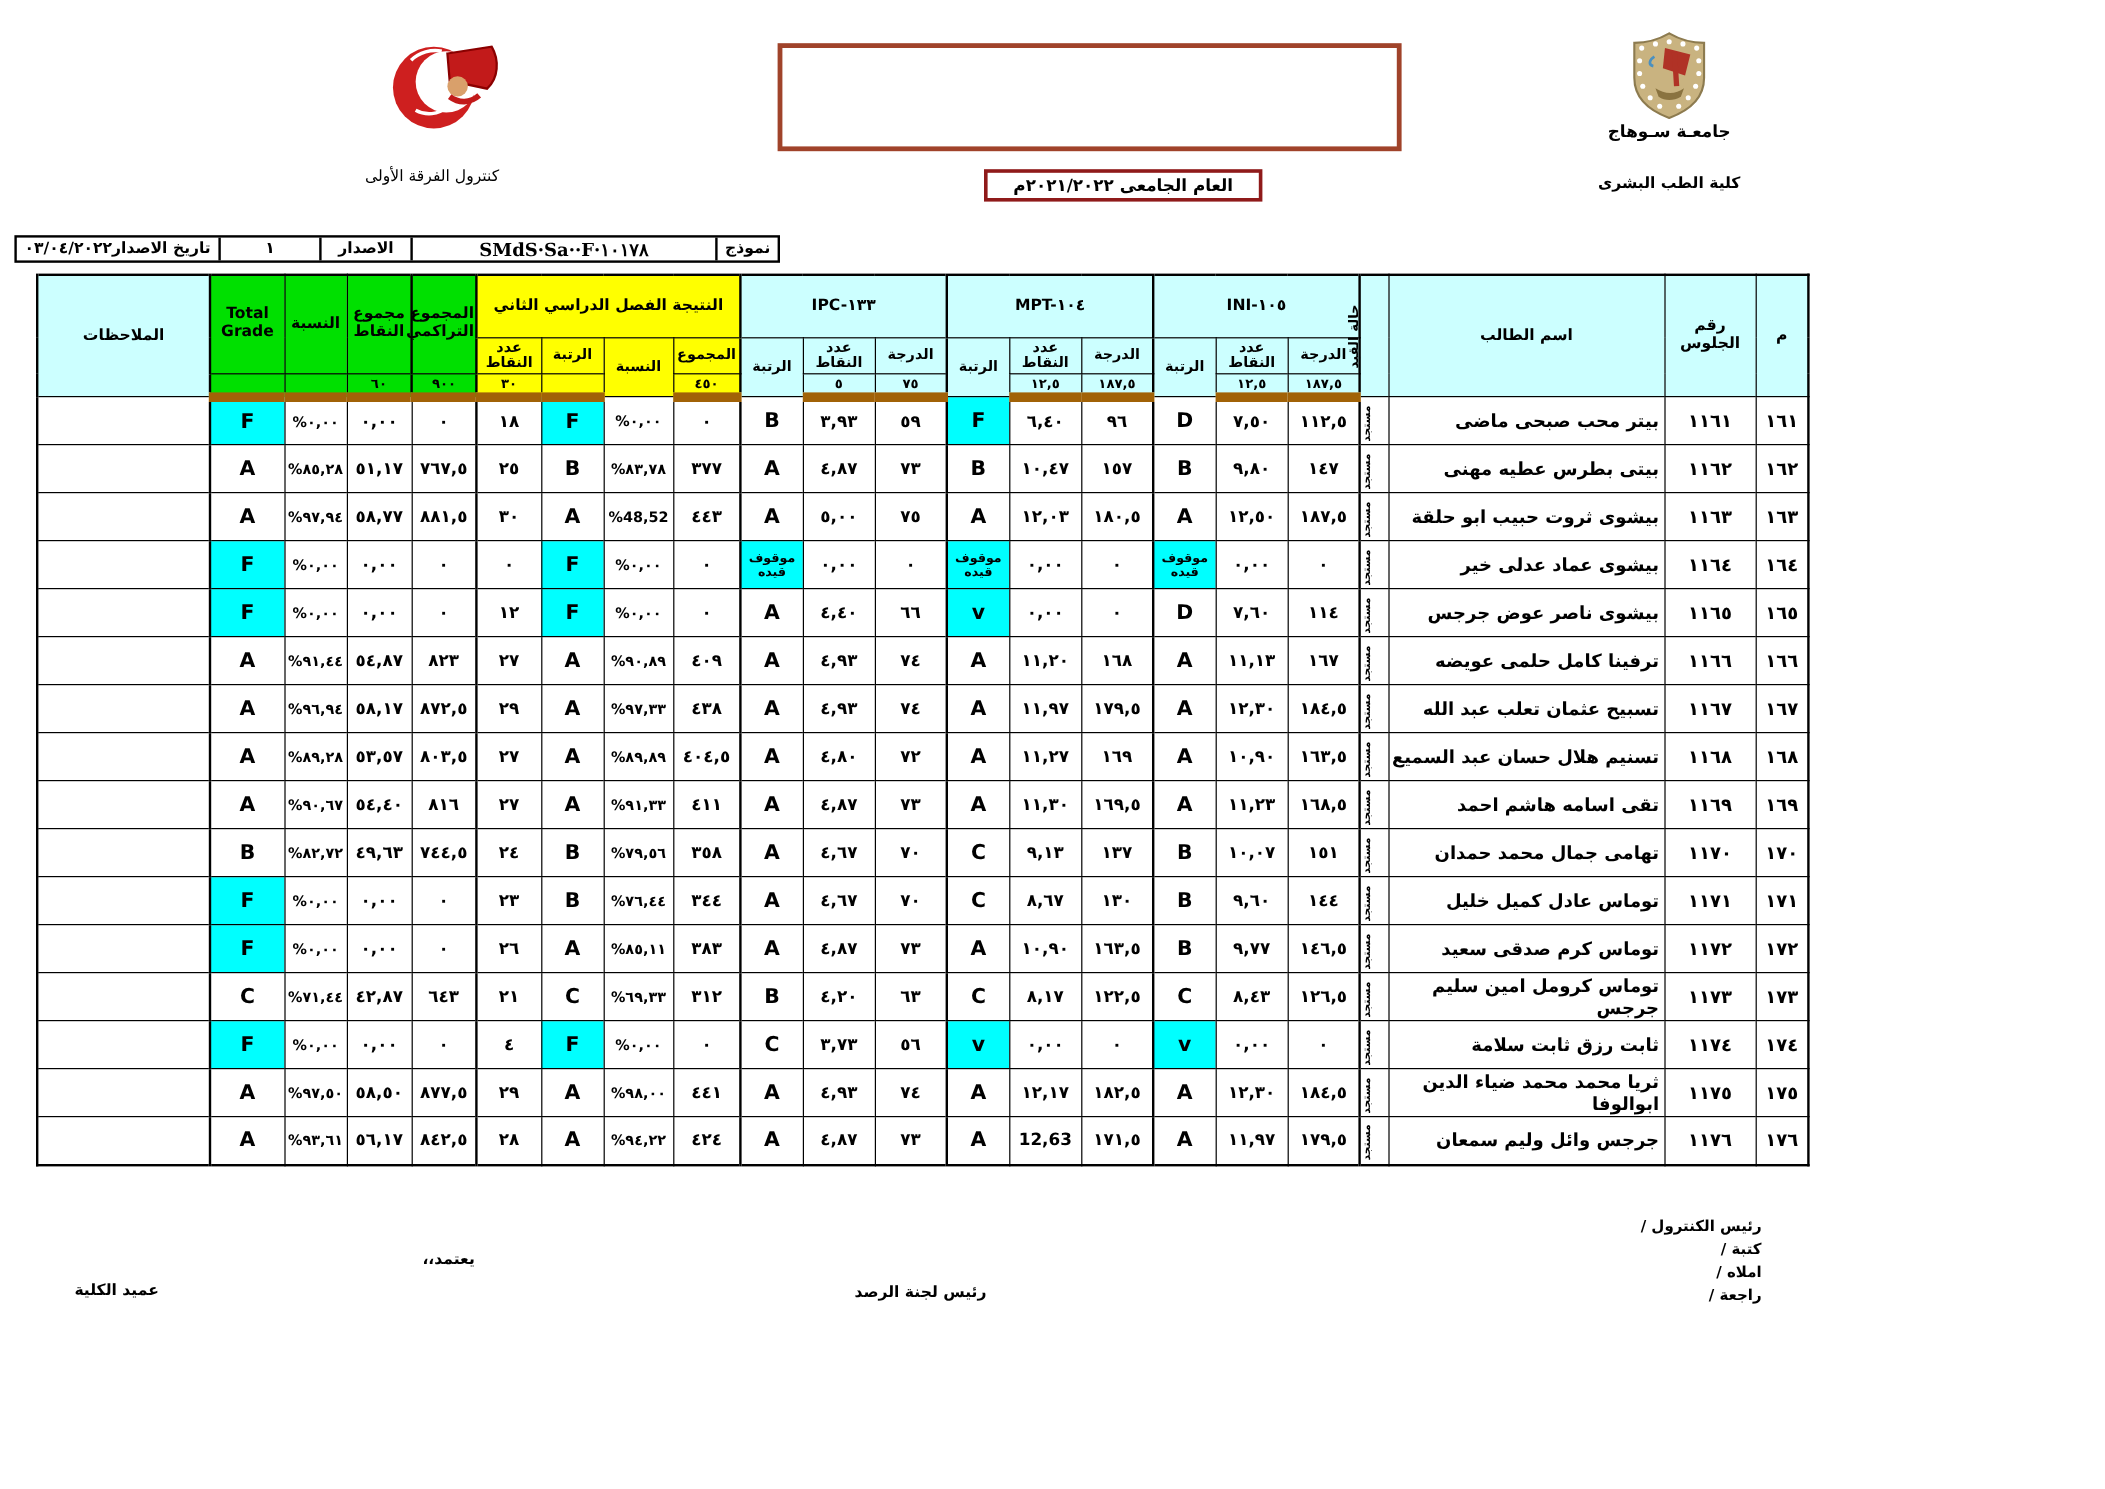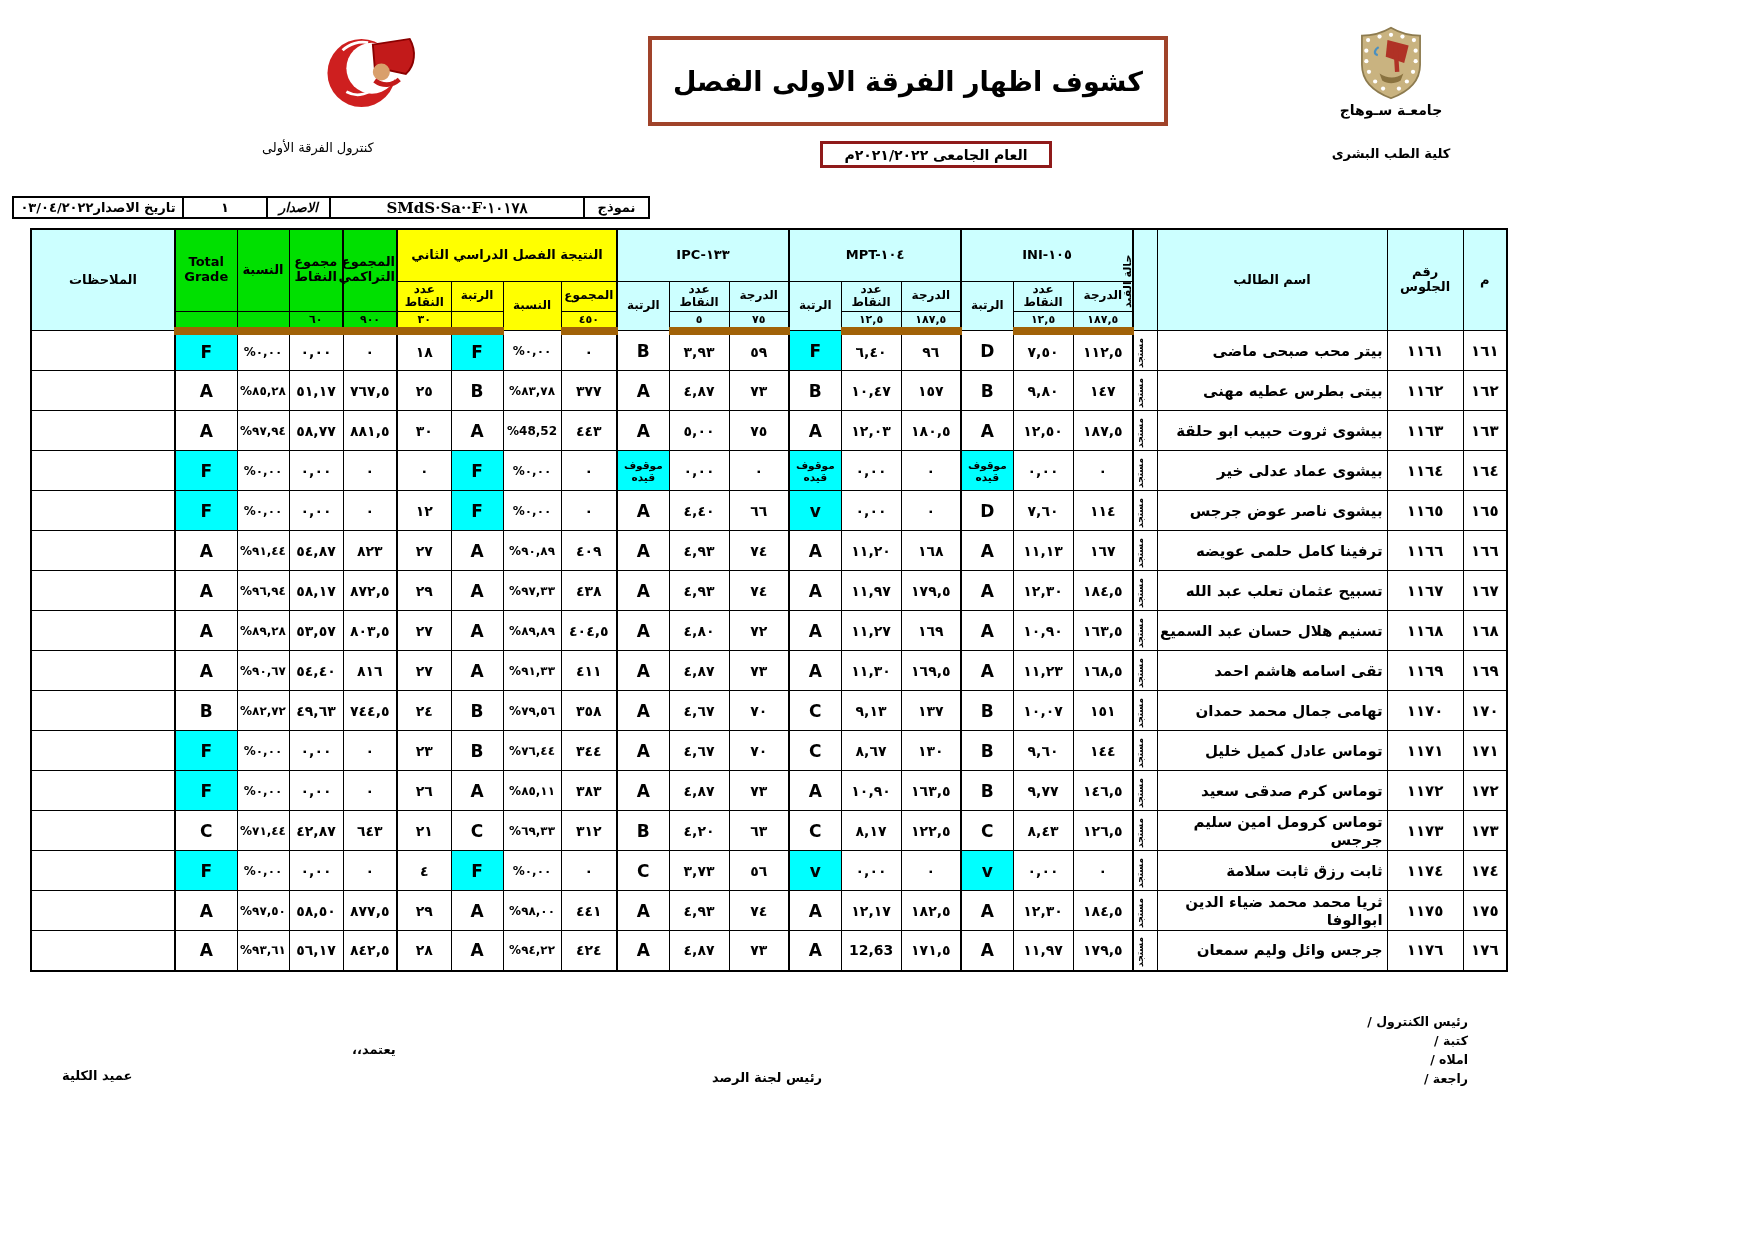--- a/index.html
+++ b/index.html
@@ -17,31 +17,31 @@
     justify-content:center;gap:4px;font-weight:bold;font-size:27px;direction:rtl;background:#fff;}
   .year-box{position:absolute;left:820px;top:141px;width:232px;height:27px;
     border:3px solid var(--year-border);display:flex;align-items:center;justify-content:center;
     font-weight:bold;font-size:14px;direction:rtl;}
   .uni-logo{position:absolute;left:1352px;top:26px;width:78px;height:74px;}
   .uni-name{position:absolute;left:1316px;top:102px;width:150px;text-align:center;
     font-weight:bold;font-size:14px;direction:rtl;}
   .fac-name{position:absolute;left:1316px;top:146px;width:150px;text-align:center;
     font-weight:bold;font-size:13px;direction:rtl;}
   .med-logo{position:absolute;left:318px;top:26px;width:104px;height:92px;}
-  .control-name{position:absolute;left:262px;top:140px;width:170px;text-align:left;
+  .control-name{position:absolute;left:246px;top:140px;width:170px;text-align:right;
     font-size:13px;direction:rtl;}
 
   
   .form-bar{position:absolute;left:12px;top:196px;width:638px;height:23px;display:flex;
     direction:ltr;border:2px solid #000;background:#fff;font-weight:bold;font-size:13px;}
   .form-bar .cell{display:flex;align-items:center;justify-content:center;height:100%;}
   .form-bar .cell + .cell{border-left:2px solid #000;}
   .fb-date{width:168px;justify-content:space-between;padding:0 4px;direction:rtl;}
   .fb-ival{width:84px;}
-  .fb-ilab{width:63px;font-style:italic;}
+  .fb-ilab{width:76px;}
   .fb-code{width:254px;font-family:"DejaVu Serif","Liberation Serif",serif;font-size:15px;direction:ltr;}
   .fb-model{flex:1;}
 
   
   .main-table{position:absolute;left:30px;top:228px;width:1476px;border-collapse:collapse;
     table-layout:fixed;direction:rtl;background:#fff;border:2px solid #000;}
   .main-table th,.main-table td{border:1px solid #000;text-align:center;vertical-align:middle;
     font-weight:bold;padding:1px;}
   .bg-c{background:var(--cyan);}
   .bg-y{background:var(--yellow);}
@@ -113,21 +113,20 @@
     <circle cx="57" cy="39" r="27" fill="#FFFFFF"></circle>
     <path d="M58 14 L97 8 C104 20 103 36 93 45 L60 38 Z" fill="#C21A1A" stroke="#8B0000" stroke-width="2"></path>
     <circle cx="67" cy="43" r="9" fill="#D9A06B"></circle>
     <path d="M60 52 c8 6 18 6 26 -1" stroke="#C21A1A" stroke-width="5" fill="none"></path>
     <path d="M26 20 c7 -7 18 -10 27 -8" stroke="#FFFFFF" stroke-width="3" fill="none"></path>
     <path d="M30 64 c9 5 20 4 28 -3" stroke="#FFFFFF" stroke-width="3" fill="none"></path>
   </svg>
   <div class="control-name">كنترول الفرقة الأولى</div>
 
   <div class="title-box">
-    <div>كشوف اظهار الفرقة الاولى الفصل</div>
   </div>
   <div class="year-box">العام الجامعى ٢٠٢١/٢٠٢٢م</div>
 
   <div class="form-bar">
     <div class="cell fb-date">
       <span>تاريخ الاصدار</span>
       <span dir="ltr">٠٣/٠٤/٢٠٢٢</span>
     </div>
     <div class="cell fb-ival">١</div>
     <div class="cell fb-ilab">الاصدار</div>

